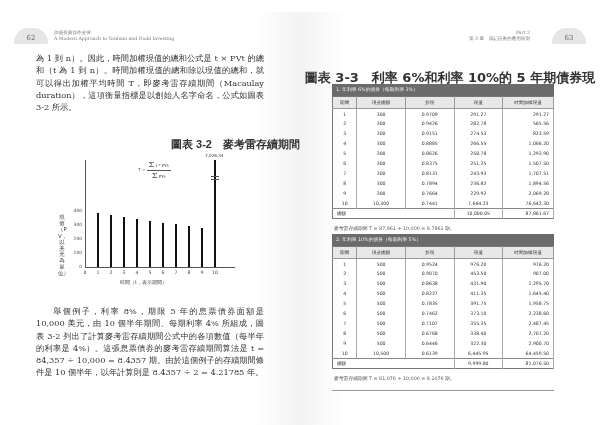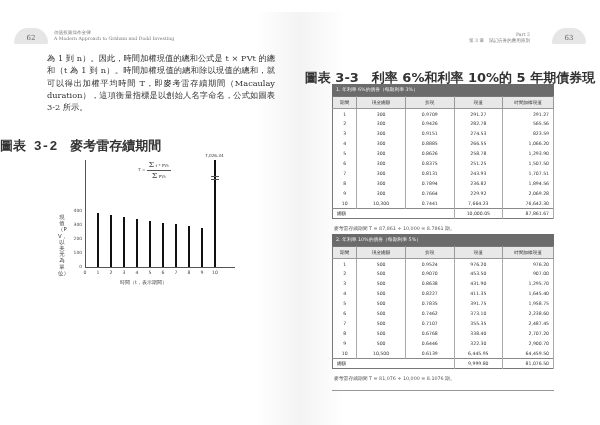--- a/index.html
+++ b/index.html
@@ -4,31 +4,31 @@
 <style>
   * { box-sizing: border-box; margin: 0; padding: 0; }
   body { width: 600px; height: 425px; background: #ffffff; font-family: "DejaVu Serif", serif; color: #2a2a2a; overflow: hidden; position: relative; }
   .spread { position: absolute; left: 0; top: 12px; width: 600px; height: 425px; display: flex; }
   .page { position: relative; width: 300px; height: 425px; background: #ffffff; }
   .page.left { background: linear-gradient(to right, #ffffff 85%, #f3f3f3 100%); }
   .page.right { background: linear-gradient(to left, #ffffff 85%, #f3f3f3 100%); }
 
   
   .hdr-left { position: absolute; left: 14px; top: 16px; display: flex; align-items: center; gap: 6px; }
-  .hdr-right { position: absolute; right: 14px; top: 16px; display: flex; align-items: flex-end; gap: 22px; }
+  .hdr-right { position: absolute; right: 14px; top: 16px; display: flex; align-items: center; gap: 22px; }
   .pnum { width: 34px; height: 16px; background: #e6e6e6; border-radius: 16px 16px 2px 2px; font-size: 7px; color: #666; display: flex; align-items: flex-end; justify-content: center; padding-bottom: 2px; }
   .hdr-text { font-size: 4.6px; color: #777; line-height: 1.35; }
   .hdr-right .hdr-text { text-align: right; }
 
   
-  .para { position: absolute; left: 36px; width: 228px; font-size: 8.2px; line-height: 12.3px; color: #333; text-align: justify; margin-left: 11px; }
+  .para { position: absolute; left: 36px; width: 228px; font-size: 8.2px; line-height: 12.3px; color: #333; text-align: justify; }
   .para .ind { display: inline-block; width: 16px; }
 
   
-  .chart-title { position: absolute; left: 0; width: 300px; top: 125px; text-align: left; font-family: Liberation Mono, monospace; font-weight: bold; font-size: 13px; color: #333; }
+  .chart-title { position: absolute; left: 0; width: 300px; top: 125px; text-align: right; font-family: Liberation Sans, sans-serif; font-weight: bold; font-size: 11px; color: #333; }
   .chart { position: absolute; left: 60px; top: 140px; width: 200px; height: 135px; }
   .ylab { position: absolute; left: -2px; top: 62px; width: 8px; font-family: "DejaVu Sans", sans-serif; font-size: 5.4px; line-height: 6.2px; color: #333; text-align: center; word-break: break-all; }
   .yaxis { position: absolute; left: 25px; top: 8px; width: 1px; height: 107px; background: #555; }
   .xaxis { position: absolute; left: 25px; top: 115px; width: 150px; height: 1px; background: #555; }
   .ytick { position: absolute; left: 10px; font-family: "DejaVu Sans", sans-serif; font-size: 4.4px; color: #444; width: 12px; text-align: right; }
   .xtick { position: absolute; top: 118px; font-family: "DejaVu Sans", sans-serif; font-size: 4.6px; color: #444; width: 10px; text-align: center; margin-left: -5px; }
   .bar { position: absolute; width: 2.6px; background: #111; margin-left: -1.3px; }
   .xlabel { position: absolute; left: 60px; top: 127px; font-family: "DejaVu Sans", sans-serif; font-size: 5px; color: #444; }
   .bar-label { position: absolute; font-family: "DejaVu Sans", sans-serif; font-size: 4.2px; color: #333; }
   .formula { position: absolute; left: 78px; top: 8px; font-family: "DejaVu Serif", serif; font-size: 4px; color: #444; }
@@ -111,20 +111,21 @@
         <span>T =</span>
         <span class="frac">
           <span class="num"><span class="sig">Σ</span> <span>t * PVt</span></span>
           <span><span class="sig">Σ</span> <span>PVt</span></span>
         </span>
       </div>
 
       <div class="xlabel">時間（t，表示期間）</div>
     </div>
 
+    <div class="para" style="top:293px;"><span class="ind"></span><span>舉個例子，利率 8%，期限 5 年的息票債券面額是 10,000 美元，由 10 個半年期間、每期利率 4% 所組成，圖表 3-2 列出了計算麥考雷存續期間公式中的各項數值（每半年的利率是 4%）。這張息票債券的麥考雷存續期間算法是 t = 84,357 ÷ 10,000 = 8.4357 期。由於這個例子的存續期間條件是 10 個半年，以年計算則是 8.4357 ÷ 2 = 4.21785 年。</span></div>
   </div>
 
   <div class="page right">
     <div class="hdr-right">
       <div class="hdr-text">
         <div>Part 2</div>
         <div>第 3 章　深記債券的應用原則</div>
       </div>
       <div class="pnum">63</div>
     </div>

